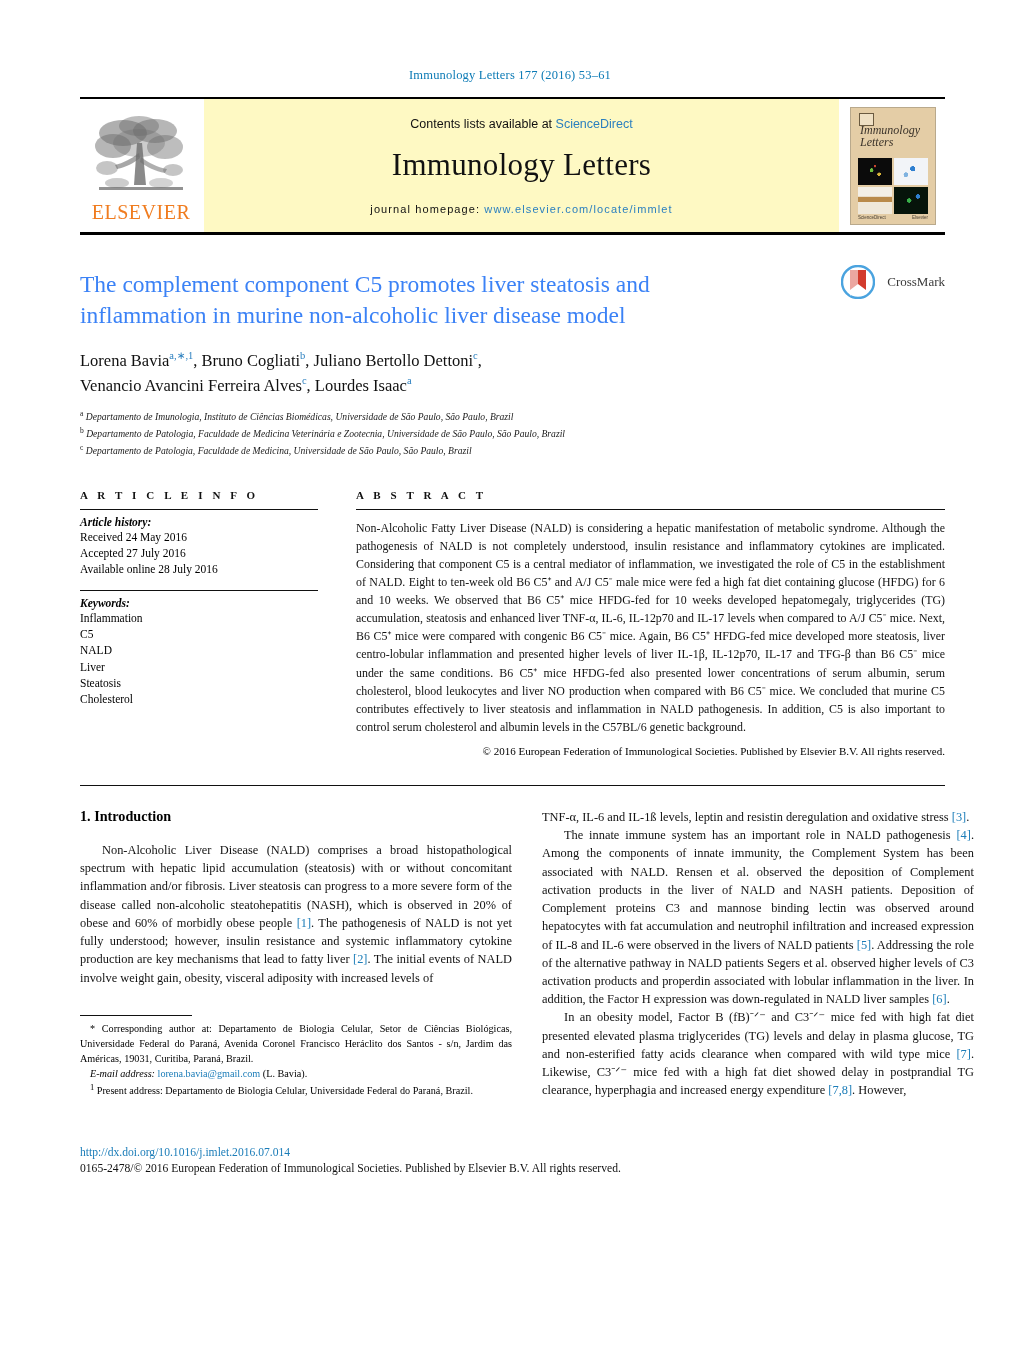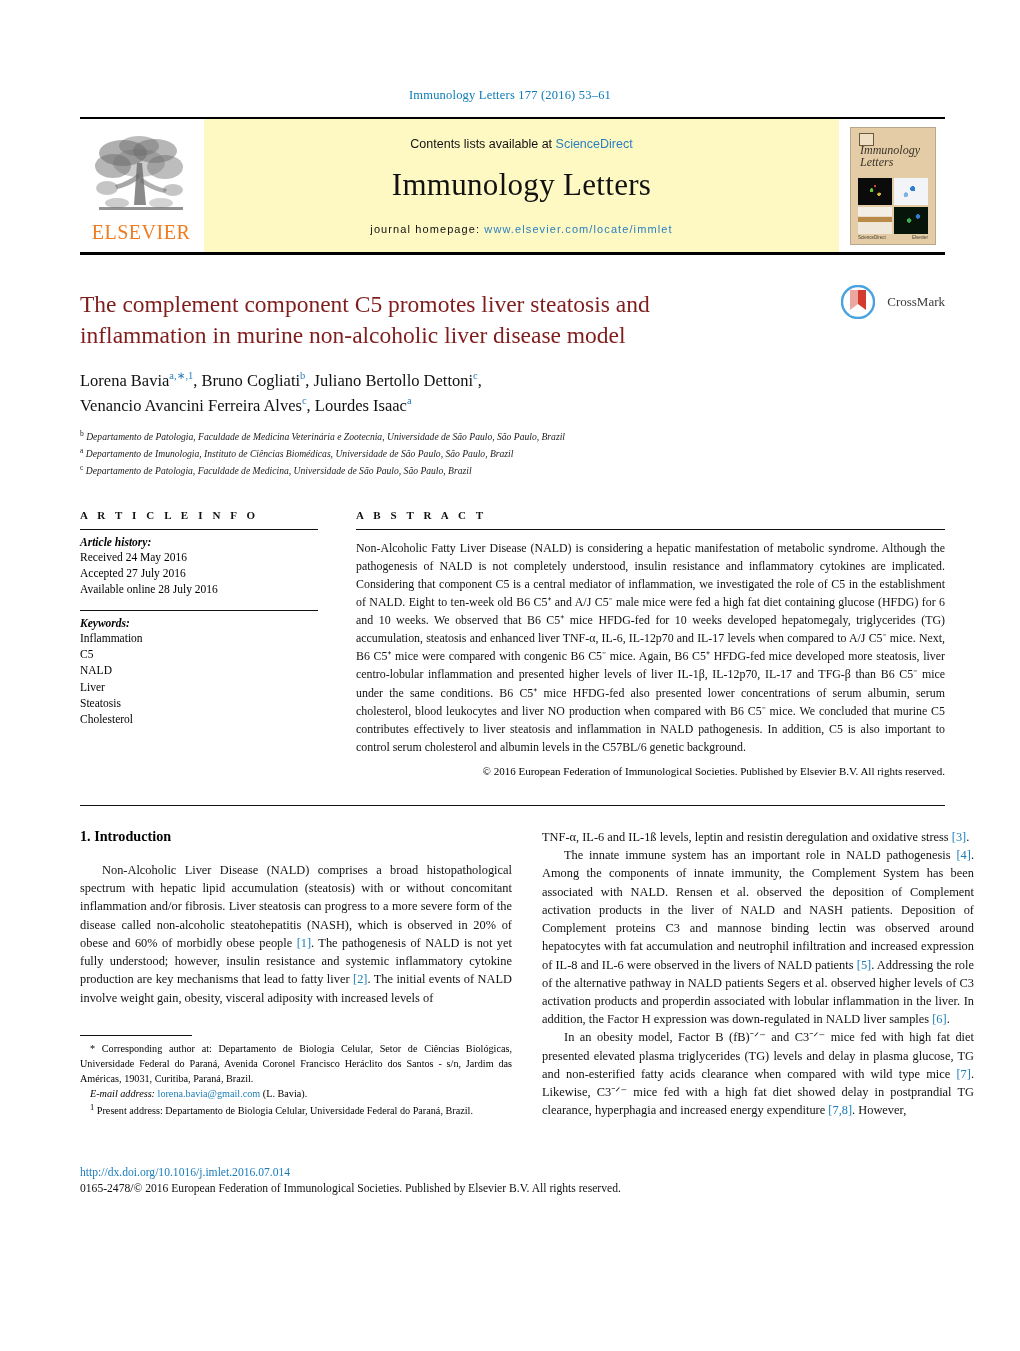--- a/index.html
+++ b/index.html
@@ -7,21 +7,21 @@
   body {
     width: 1020px;
     height: 1351px;
     background: #ffffff;
     font-family: "Liberation Serif", serif;
     color: #000000;
     position: relative;
     overflow: hidden;
   }
 
-  .page { position: relative; width: 1020px; height: 1235px; padding: 0; margin-top: 20px; }
+  .page { position: relative; width: 1020px; height: 1235px; padding: 0; }
 
   
   .running-head {
     text-align: center;
     color: #0b7ab5;
     font-family: "Liberation Serif", serif;
     font-size: 12.5px;
     letter-spacing: .2px;
     padding-top: 68px;
   }
@@ -139,21 +139,21 @@
     font-family: "Liberation Serif", serif;
     font-size: 13px; color: #3a3a3a;
   }
   .article-title {
     font-family: "Liberation Serif", serif;
     font-size: 23.5px;
     line-height: 1.34;
     font-weight: normal;
     margin: 0 0 16px 0;
     max-width: 700px;
-    color: #7f1d1d;
+    color: #3b82f6;
   }
   .authors {
     font-family: "Liberation Serif", serif;
     font-size: 16.5px;
     line-height: 1.5;
     margin: 0 0 10px 0;
     color: #111;
     max-width: 720px;
   }
   .authors sup { color: #2a7fbf; font-size: 10.5px; }
@@ -341,22 +341,22 @@
     </div>
 
     <h1 class="article-title">The complement component C5 promotes liver steatosis and inflammation in murine non-alcoholic liver disease model</h1>
 
     <div class="authors">
       <span>Lorena Bavia</span><sup>a,∗,1</sup><span>, Bruno Cogliati</span><sup>b</sup><span>, Juliano Bertollo Dettoni</span><sup>c</sup><span>,</span><br>
       <span>Venancio Avancini Ferreira Alves</span><sup>c</sup><span>, Lourdes Isaac</span><sup>a</sup>
     </div>
 
     <div class="affil">
+      <div><sup>a</sup> <span>Departamento de Imunologia, Instituto de Ciências Biomédicas, Universidade de São Paulo, São Paulo, Brazil</span></div>
       <div><sup>b</sup> <span>Departamento de Patologia, Faculdade de Medicina Veterinária e Zootecnia, Universidade de São Paulo, São Paulo, Brazil</span></div>
-      <div><sup>a</sup> <span>Departamento de Imunologia, Instituto de Ciências Biomédicas, Universidade de São Paulo, São Paulo, Brazil</span></div>
       <div><sup>c</sup> <span>Departamento de Patologia, Faculdade de Medicina, Universidade de São Paulo, São Paulo, Brazil</span></div>
     </div>
   </div>
 
   <div class="info-abstract">
 
     <div class="col-info">
       <div class="sec-head">A R T I C L E  I N F O</div>
       <div class="rule"></div>
       <div class="info-block">

